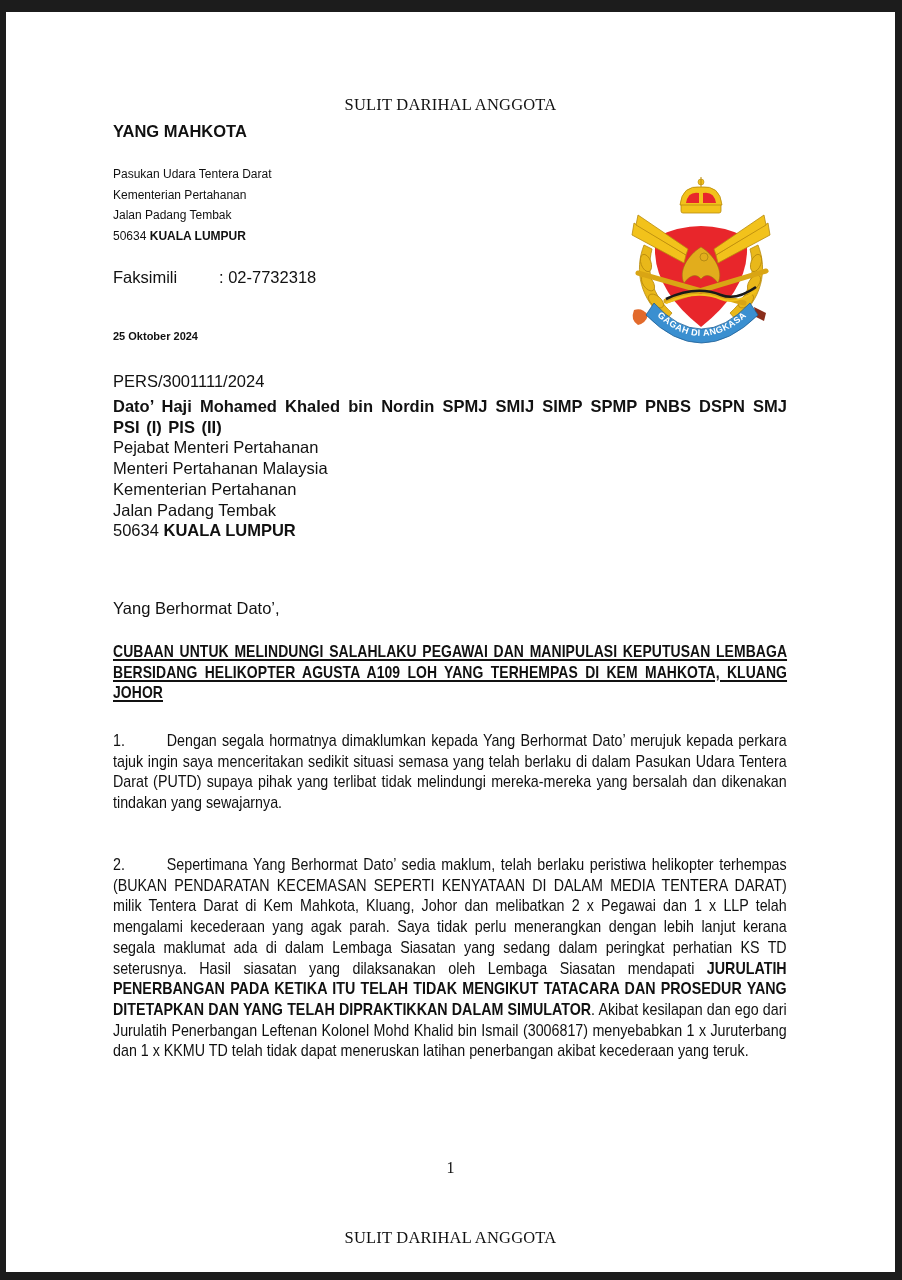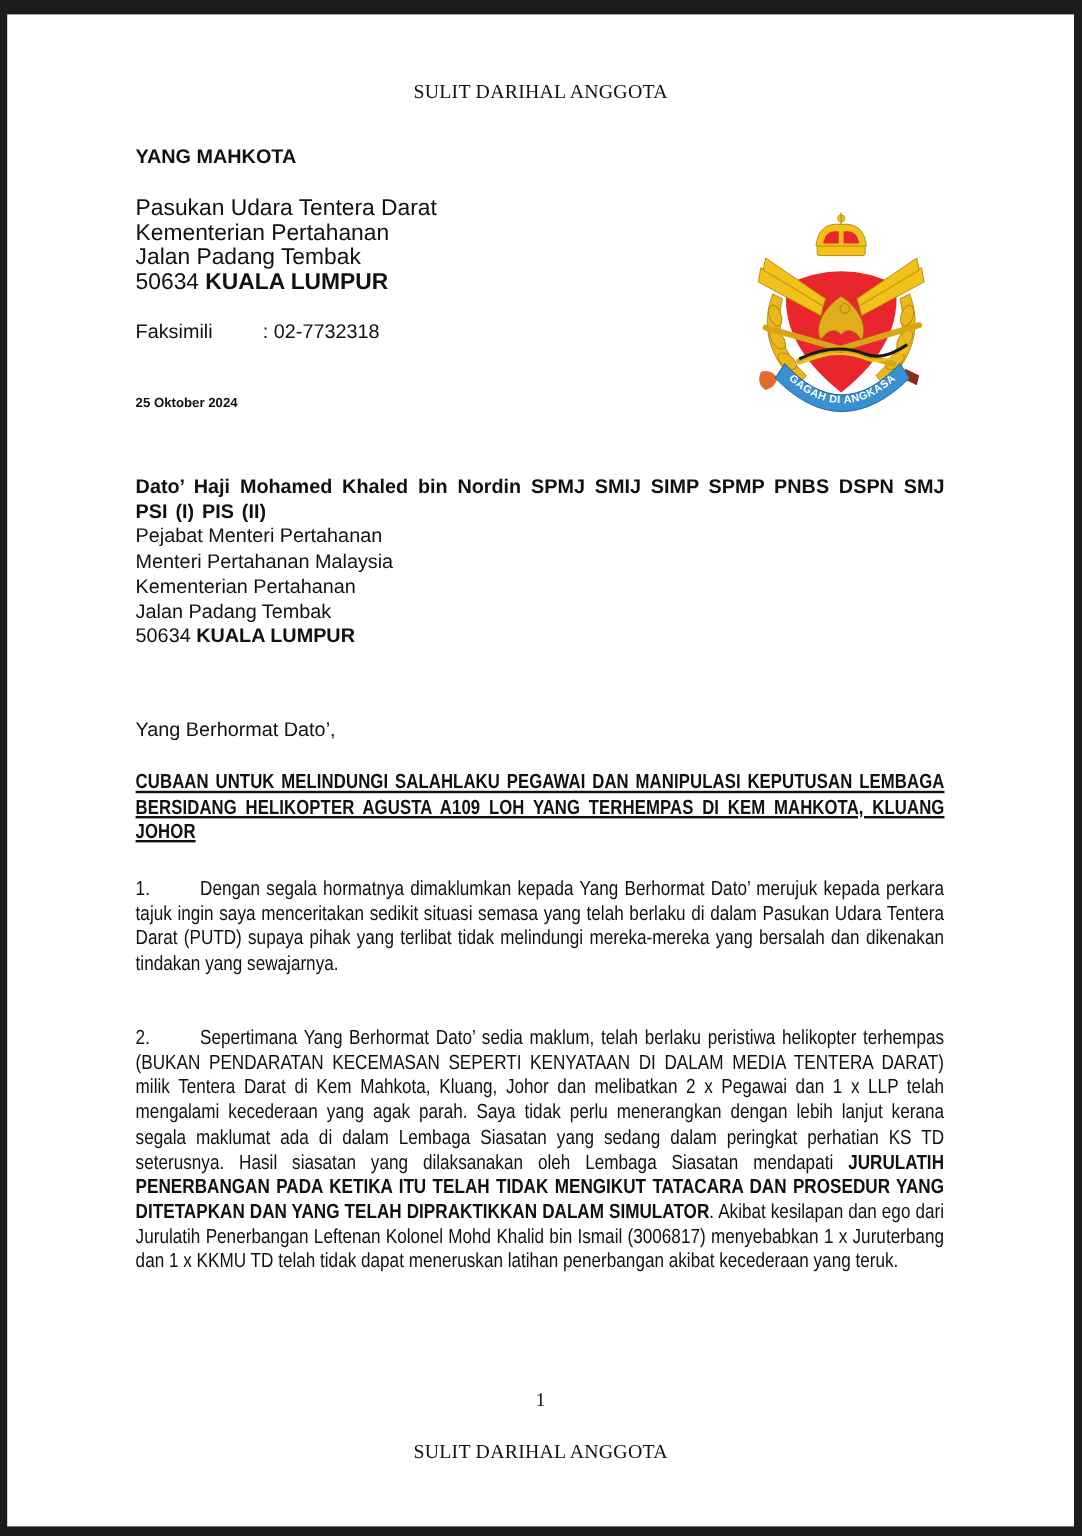--- a/index.html
+++ b/index.html
@@ -28,20 +28,21 @@
     .sans {
       font-family: "Liberation Sans", "DejaVu Sans", sans-serif;
     }
     .classification {
       position: absolute;
       left: 0;
       width: 889px;
       text-align: center;
       font-size: 16.5px;
       letter-spacing: 0.2px;
+      margin-top: 28px;
     }
     .classification.top { top: 55px; }
     .classification.bottom { top: 1188px; }
     .page-number {
       position: absolute;
       left: 0;
       width: 889px;
       text-align: center;
       top: 1147px;
       font-size: 16px;
@@ -51,21 +52,21 @@
       left: 107px;
       width: 674px;
     }
     .heading {
       top: 110px;
       font-weight: bold;
       font-size: 16.5px;
     }
     .sender {
       top: 152px;
-      font-size: 19px;
+      font-size: 12px;
       line-height: 20.7px;
     }
     .contact {
       top: 255px;
       font-size: 16.5px;
       line-height: 20.7px;
     }
     .contact .row { display: flex; }
     .contact .lbl { width: 106px; }
     .date { top: 318px; font-size: 11px; font-weight: bold; }
@@ -140,20 +141,21 @@
   </div>
 
   <div class="col contact sans">
     <div class="row">
       <span class="lbl">Faksimili</span>
       <span>: 02-7732318</span>
     </div>
   </div>
 
   <div class="col date sans">25 Oktober 2024</div>
+  <div class="col ref sans">PERS/3001111/2024</div>
 
   <div class="col recipient sans">
     <div class="name">Dato’ Haji Mohamed Khaled bin Nordin SPMJ SMIJ SIMP SPMP PNBS DSPN SMJ PSI (I) PIS (II)</div>
     <div>Pejabat Menteri Pertahanan</div>
     <div>Menteri Pertahanan Malaysia</div>
     <div>Kementerian Pertahanan</div>
     <div>Jalan Padang Tembak</div>
     <div>
       <span>50634</span>
       <b>KUALA LUMPUR</b>

